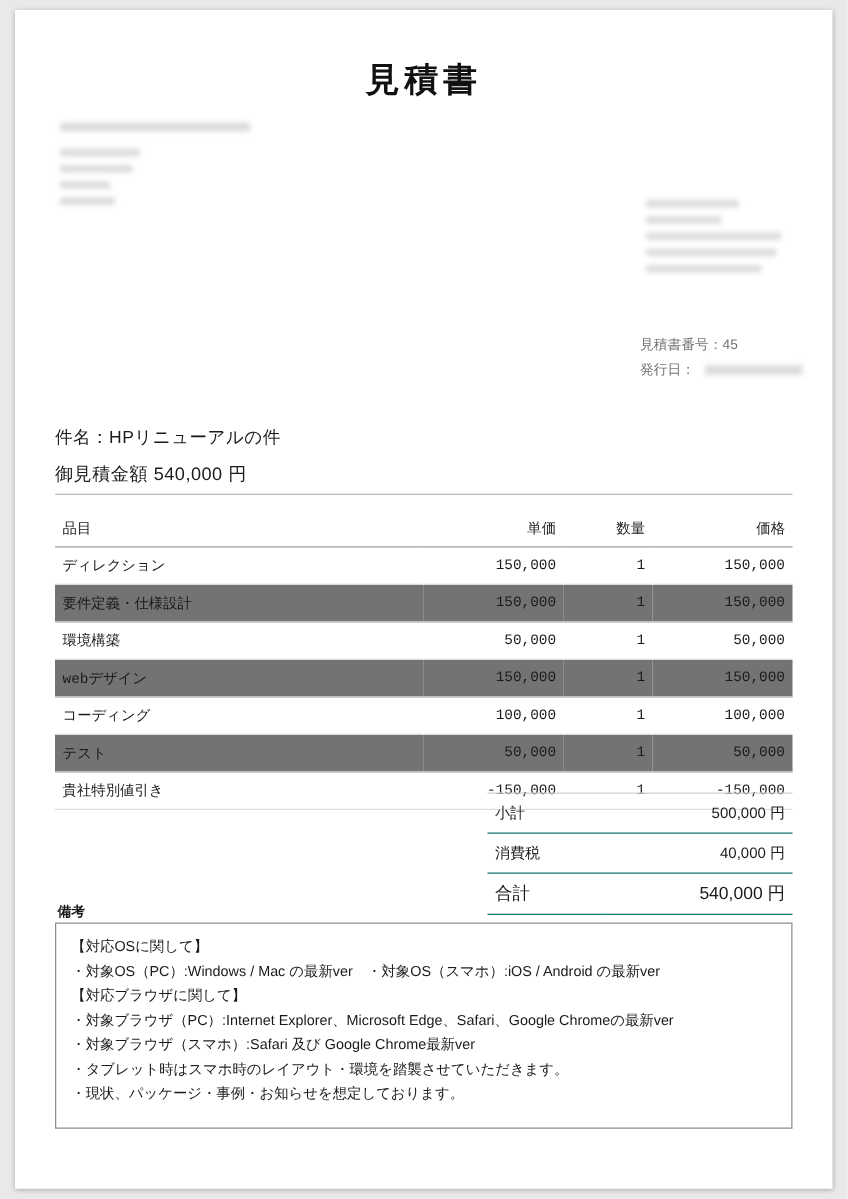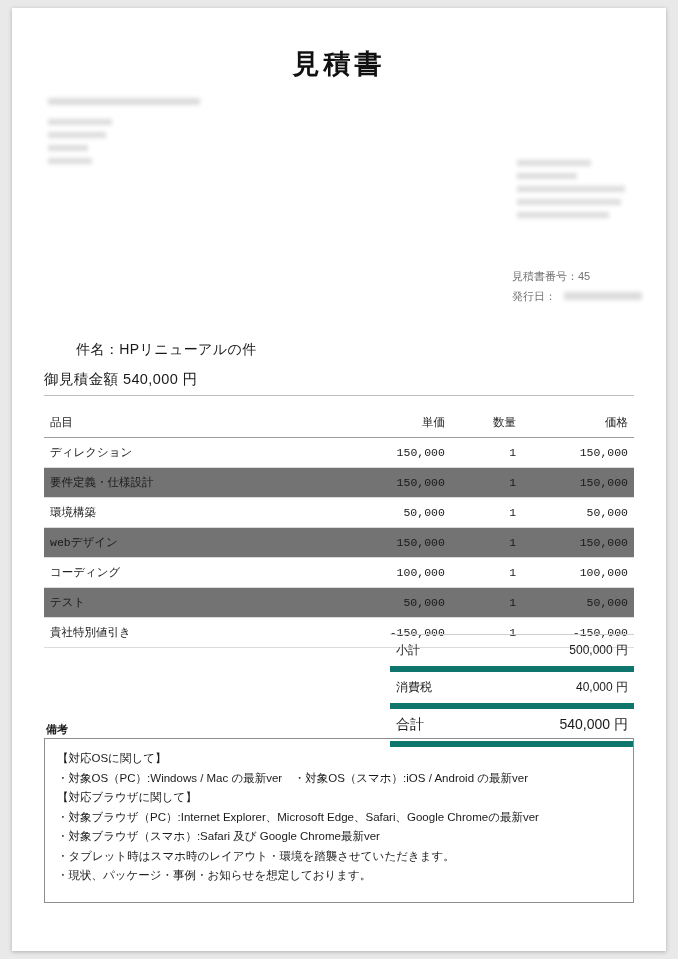--- a/index.html
+++ b/index.html
@@ -59,21 +59,20 @@
   }
   .meta .row { display: flex; align-items: center; }
   .meta .label { white-space: nowrap; }
 
   .subject {
     position: absolute;
     left: 32px;
     top: 333px;
     font-size: 14px;
     letter-spacing: .4px;
-    margin-left: 32px;
   }
   .total-line {
     position: absolute;
     left: 32px;
     top: 362px;
     width: 590px;
     font-size: 14.5px;
     padding-bottom: 6px;
     border-bottom: 1px solid #bdbdbd;
     letter-spacing: .4px;
@@ -110,21 +109,21 @@
   table.summary {
     position: absolute;
     left: 378px;
     top: 626px;
     width: 244px;
     border-collapse: collapse;
     font-size: 12px;
   }
   table.summary td {
     padding: 7px 6px;
-    border-bottom: 6px solid #0f766e;
+    border-bottom: 1px solid #0f766e;
   }
   table.summary tr:first-child td { border-top: 1px solid #cfcfcf; }
   table.summary td.val { text-align: right; }
   table.summary tr.grand td { font-size: 14px; }
 
   .note-label {
     position: absolute;
     left: 34px;
     top: 714px;
     font-size: 11px;

